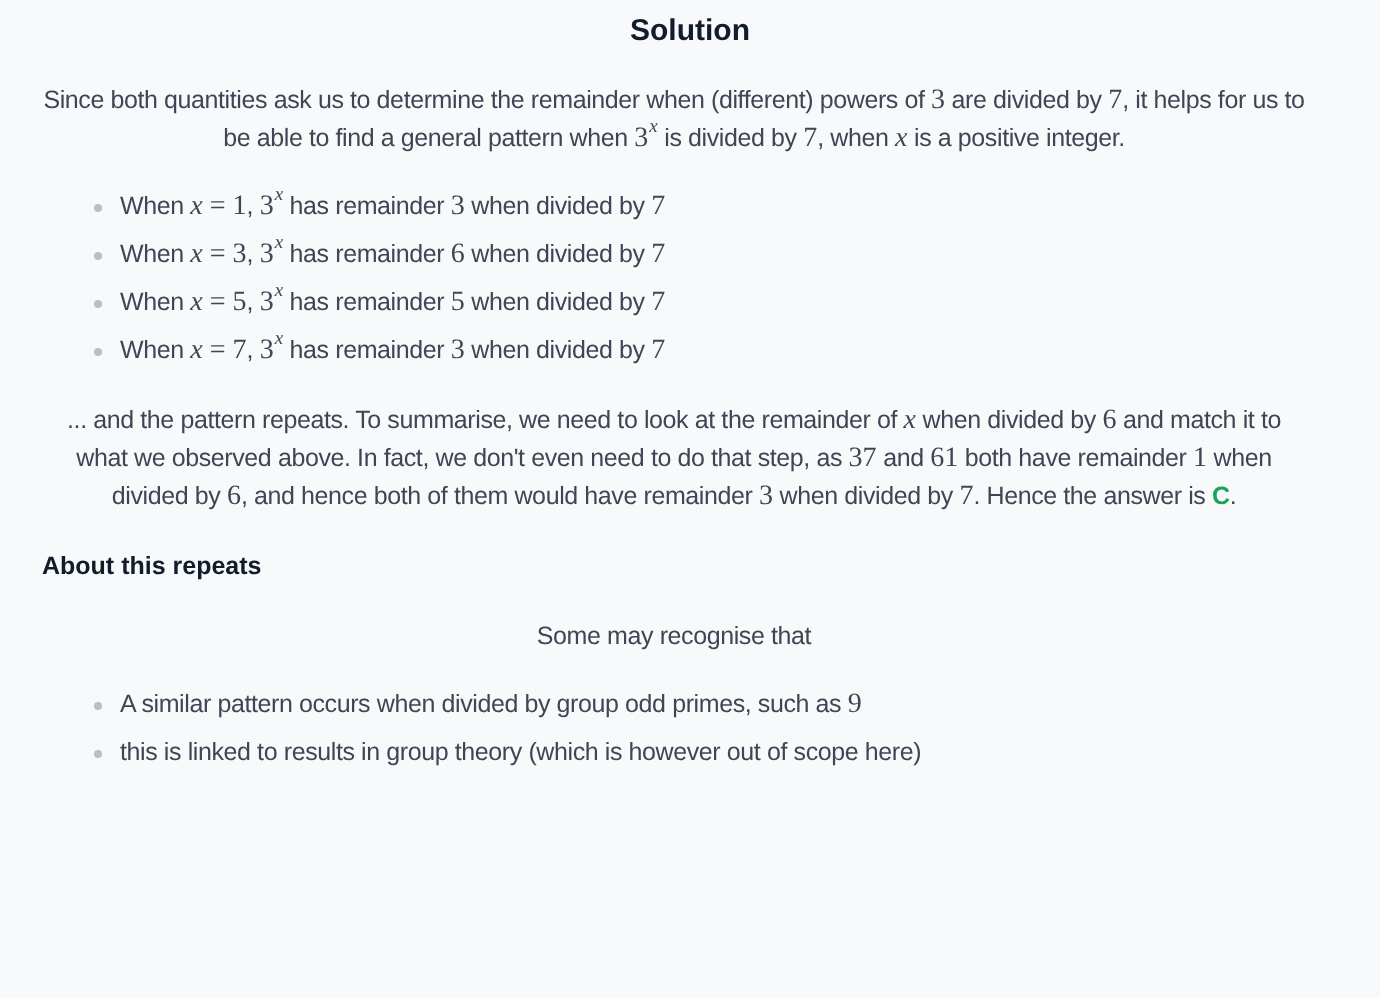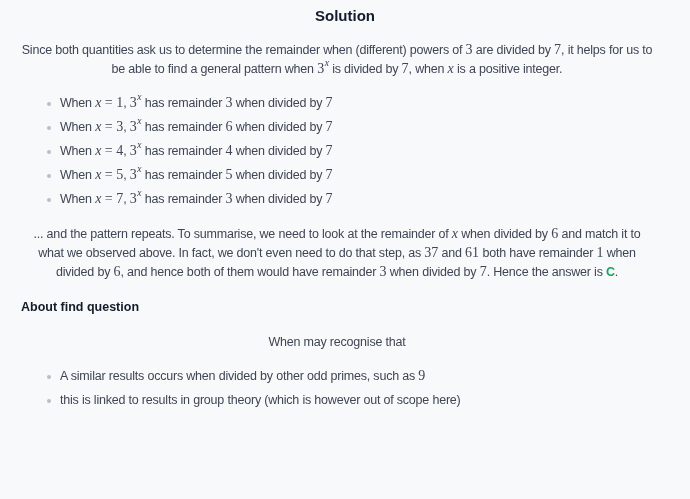--- a/index.html
+++ b/index.html
@@ -91,28 +91,27 @@
 <body>
 
 <div class="page">
   <h1 class="title">Solution</h1>
 
   <p class="body-para"><span>Since both quantities ask us to determine the remainder when (different) powers of </span><span class="math">3</span><span> are divided by </span><span class="math">7</span><span>, it helps for us to be able to find a general pattern when </span><span class="math">3<sup>x</sup></span><span> is divided by </span><span class="math">7</span><span>, when </span><span class="math mi">x</span><span> is a positive integer.</span></p>
 
   <ul class="dot-list">
       <li><span>When </span><span class="math mi">x</span><span class="math"> = 1</span><span>, </span><span class="math">3<sup>x</sup></span><span> has remainder </span><span class="math">3</span><span> when divided by </span><span class="math">7</span></li>
       <li><span>When </span><span class="math mi">x</span><span class="math"> = 3</span><span>, </span><span class="math">3<sup>x</sup></span><span> has remainder </span><span class="math">6</span><span> when divided by </span><span class="math">7</span></li>
-      <li><span>When </span><span class="math mi">x</span><span class="math"> = 4</span><span>, </span><span class="math">3<sup>x</sup></span><span> has remainder </span><span class="math">4</span><span> when divided by </span><span class="math">7</span></li>
       <li><span>When </span><span class="math mi">x</span><span class="math"> = 5</span><span>, </span><span class="math">3<sup>x</sup></span><span> has remainder </span><span class="math">5</span><span> when divided by </span><span class="math">7</span></li>
       <li><span>When </span><span class="math mi">x</span><span class="math"> = 7</span><span>, </span><span class="math">3<sup>x</sup></span><span> has remainder </span><span class="math">3</span><span> when divided by </span><span class="math">7</span></li>
     </ul>
 
   <p class="body-para"><span>... and the pattern repeats. To summarise, we need to look at the remainder of </span><span class="math mi">x</span><span> when divided by </span><span class="math">6</span><span> and match it to what we observed above. In fact, we don't even need to do that step, as </span><span class="math">37</span><span> and </span><span class="math">61</span><span> both have remainder </span><span class="math">1</span><span> when divided by </span><span class="math">6</span><span>, and hence both of them would have remainder </span><span class="math">3</span><span> when divided by </span><span class="math">7</span><span>. Hence the answer is </span><span class="answer">C</span><span>.</span></p>
 
-  <h2 class="about-heading">About find question</h2>
+  <h2 class="about-heading">About this repeats</h2>
 
-  <p class="body-para"><span>When may recognise that</span></p>
+  <p class="body-para"><span>Some may recognise that</span></p>
 
   <ul class="dot-list">
-      <li><span>A similar results occurs when divided by other odd primes, such as </span><span class="math">9</span></li>
+      <li><span>A similar pattern occurs when divided by group odd primes, such as </span><span class="math">9</span></li>
       <li><span>this is linked to results in group theory (which is however out of scope here)</span></li>
     </ul>
 </div>
 
 </body></html>

